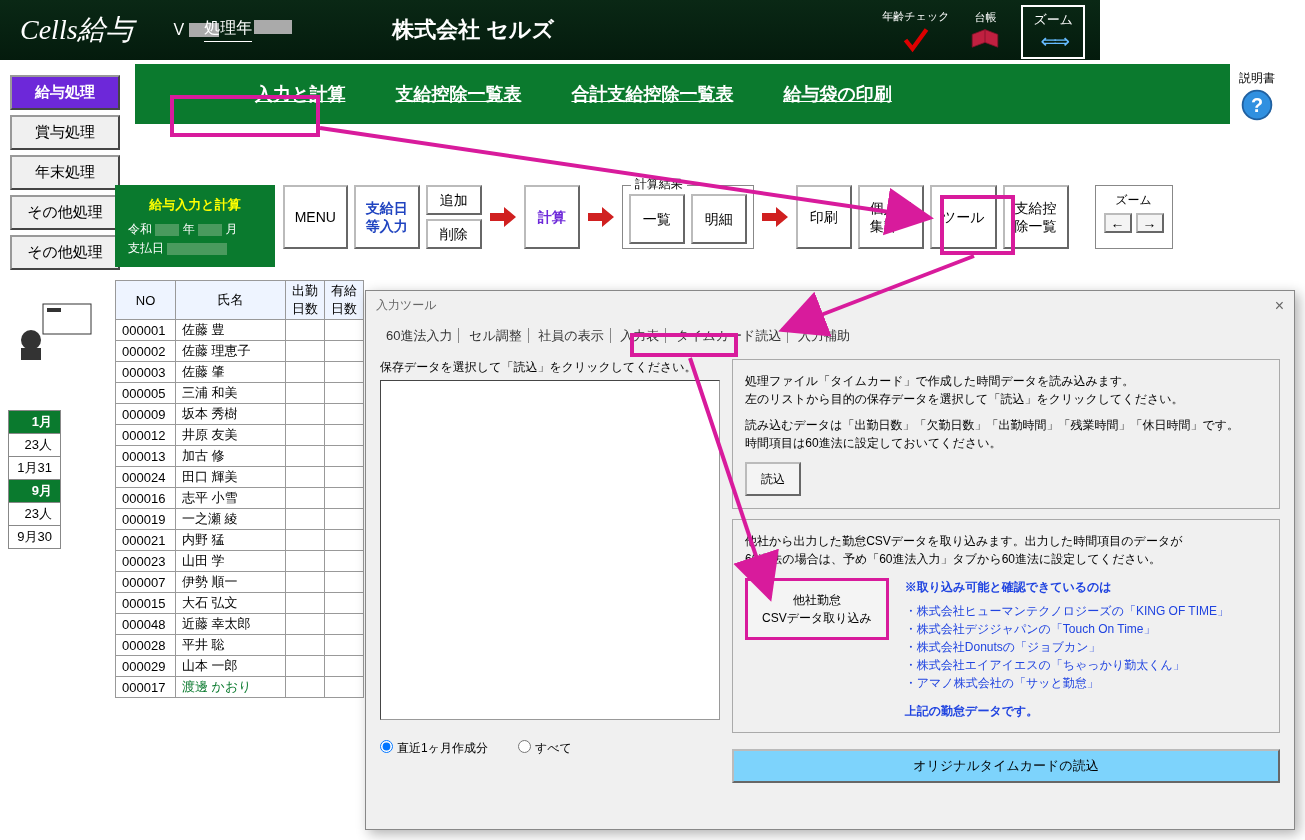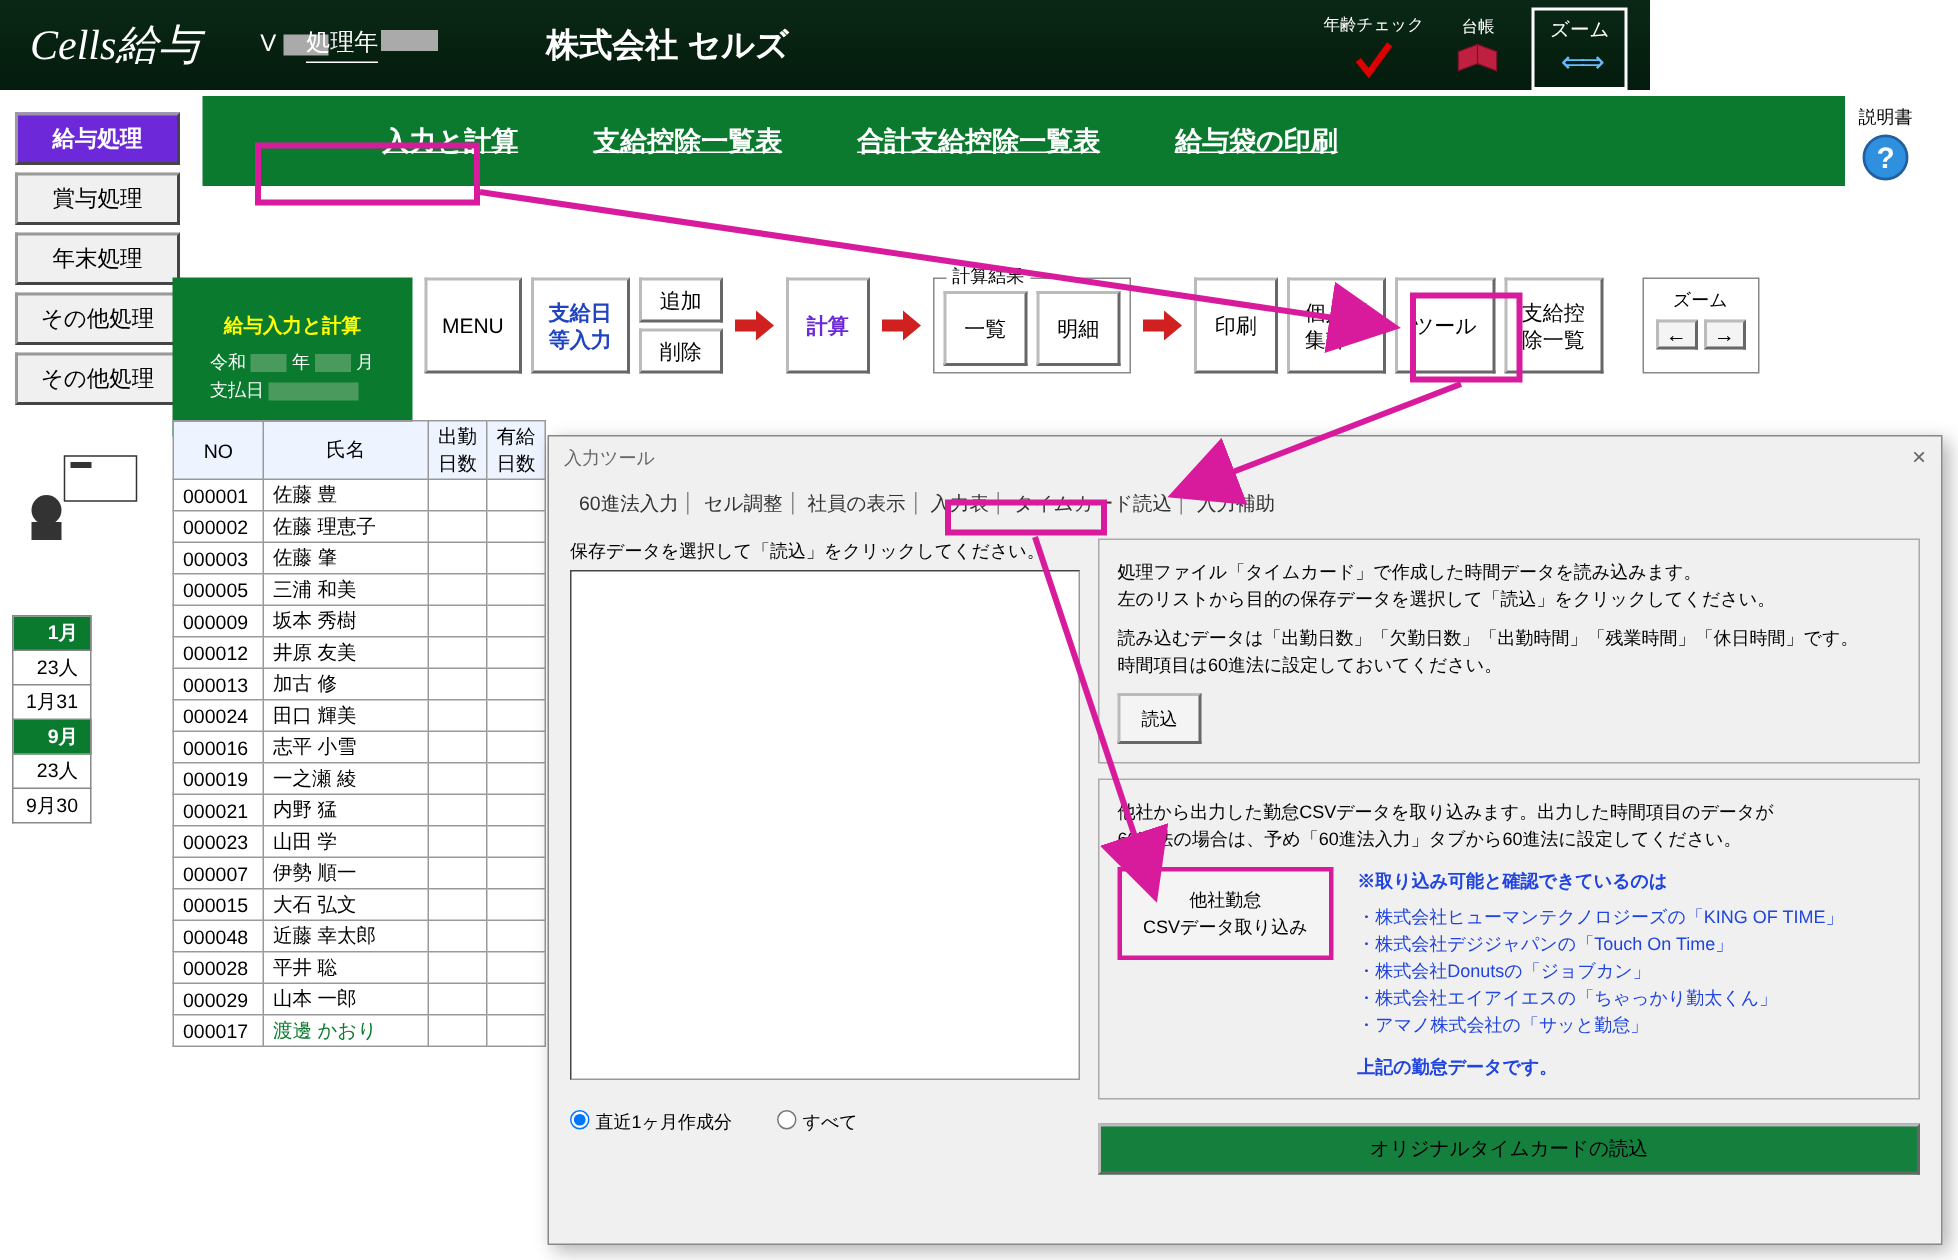--- a/index.html
+++ b/index.html
@@ -5,41 +5,41 @@
 * { box-sizing: border-box; margin: 0; padding: 0; }
 body { font-family: "MS PGothic", "Meiryo", sans-serif; background: #fff; width: 1305px; height: 840px; position: relative; overflow: hidden; font-size: 13px; }
 
 
 .top-header { background: linear-gradient(#0a2815,#041b0d); height: 60px; display: flex; align-items: center; padding: 0 20px; color: #fff; position: relative; width: 1100px; }
 .app-title { font-size: 28px; font-family: "Times New Roman", serif; font-style: italic; margin-right: 40px; }
 .version { font-size: 16px; margin-right: 20px; position: relative; }
 .version::after { content: ""; position: absolute; left: 15px; top: 2px; width: 30px; height: 14px; background: #aaa; }
 .processing-year { font-size: 16px; border-bottom: 1px solid #fff; padding-bottom: 2px; margin-right: 60px; position: relative; }
 .processing-year::after { content: ""; position: absolute; right: -40px; top: 2px; width: 38px; height: 14px; background: #aaa; }
-.company-name { font-size: 22px; font-weight: bold; margin-left: 52px; }
+.company-name { font-size: 22px; font-weight: bold; margin-left: 80px; }
 .top-right-icons { position: absolute; right: 15px; top: 5px; display: flex; gap: 20px; align-items: center; }
 .icon-col { display: flex; flex-direction: column; align-items: center; font-size: 11px; gap: 2px; }
 .check-icon svg { width: 28px; height: 28px; }
 .book-icon svg { width: 32px; height: 26px; }
 .zoom-box { border: 2px solid #fff; padding: 4px 10px; display: flex; flex-direction: column; align-items: center; }
 .zoom-arrows { font-size: 20px; letter-spacing: -4px; color: #6bf; }
 
 
 .green-bar { background: #0b7a2e; width: 1095px; height: 60px; margin-left: 5px; position: relative; display: flex; align-items: center; padding-left: 40px; gap: 50px; }
 .green-bar a { color: #fff; font-size: 18px; text-decoration: underline; font-weight: bold; }
 .highlight-box-1 { position: absolute; border: 4px solid #d81b9c; left: 170px; top: 95px; width: 150px; height: 42px; pointer-events:none; z-index: 50; }
 
 
 .sidebar { position: absolute; left: 10px; top: 75px; width: 110px; display: flex; flex-direction: column; gap: 5px; }
 .side-btn { border: 2px outset #999; background: #f0f0f0; padding: 6px 4px; font-size: 15px; text-align: center; }
 .side-btn.active { background: #6d28d9; color: #fff; font-weight: bold; }
 
 
 .sub-area { position: absolute; left: 115px; top: 185px; width: 1100px; }
-.sub-green { background: #0a7a2e; color: #fff; width: 160px; padding: 21px; display:inline-block; vertical-align:top; }
+.sub-green { background: #0a7a2e; color: #fff; width: 160px; padding: 9px; display:inline-block; vertical-align:top; }
 .sub-green-title { background: #0a7a2e; text-align: center; color: #ff0; font-weight: bold; padding: 2px 0 6px 0; }
 .sub-green-body { font-size: 12px; line-height: 1.6; padding-left:4px; position:relative; }
 .sub-green-body .blank-val { display:inline-block; background:#4a9a5e; width:24px; height:12px; vertical-align:middle;}
 .tool-row { display: inline-flex; align-items: stretch; gap: 6px; margin-left: 4px; vertical-align:top; }
 .tool-btn { border: 2px outset #bbb; background: #fff; padding: 8px 10px; font-size: 14px; display:flex; flex-direction:column; justify-content:center; align-items:center; min-width:56px; line-height:1.3; }
 .tool-btn.blue { color: #2044c0; font-weight: bold; }
 .tool-btn.red { color: #6d28d9; font-weight: bold; }
 .stack { display:flex; flex-direction:column; gap:4px; }
 .stack .tool-btn { padding: 4px 10px; }
 .arrow-red { display:flex; align-items:center; }
@@ -83,21 +83,21 @@
 .listbox { border:1px inset #999; background:#fff; height:340px;}
 .radio-row { margin-top:20px; font-size:12px; display:flex; gap:30px; align-items:center;}
 .radio-row label { display:flex; align-items:flex-start; gap:4px;}
 .right-panel { flex:1; display:flex; flex-direction:column; gap:10px;}
 .panel-box { border:1px solid #aaa; background:#f0f0f0; padding:12px; font-size:12px; line-height:1.5;}
 .panel-box .btn { border:2px outset #bbb; background:#f4f4f4; padding:6px 14px; margin-top:10px; display:inline-block;}
 .csv-btn { border:3px solid #d81b9c; background:#f4f4f4; padding:10px 14px; text-align:center; display:inline-block; margin-right:16px; vertical-align:top;}
 .blue-list { color:#2044e0; margin-top:6px;}
 .blue-list div::before { content:"・";}
 .bottom-btn { text-align:center; margin-top:6px;}
-.bottom-btn .btn { border:2px outset #bbb; background:#15803d; padding:6px 20px;}
+.bottom-btn .btn { border:2px outset #bbb; background:#7dd3fc; padding:6px 20px;}
 
 
 .annot-arrow { position:absolute; pointer-events:none; z-index:55;}
 
 
 .clip { overflow:hidden;}
 </style>
 </head>
 <body>
 

